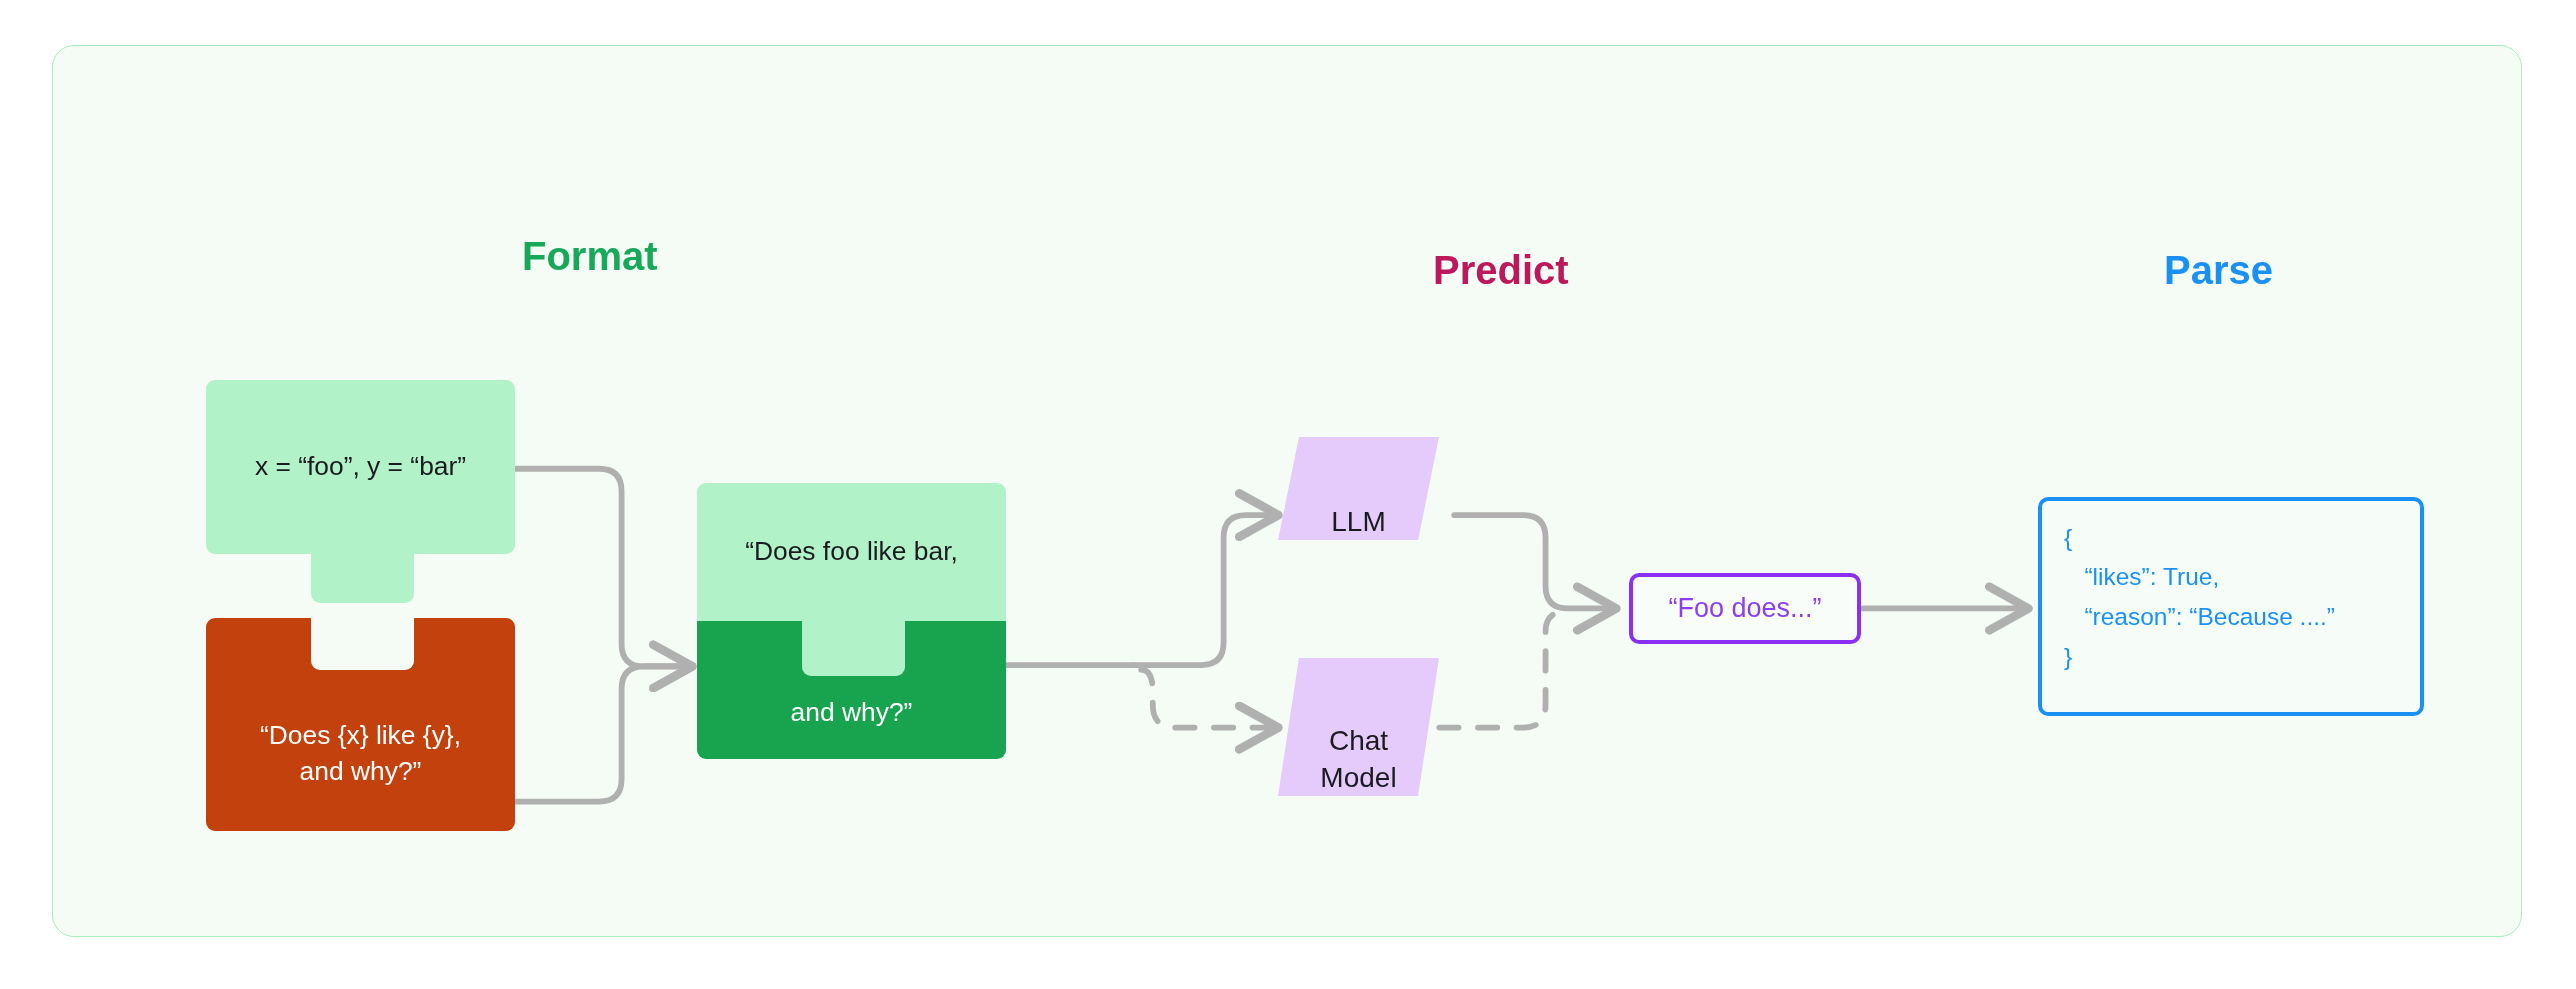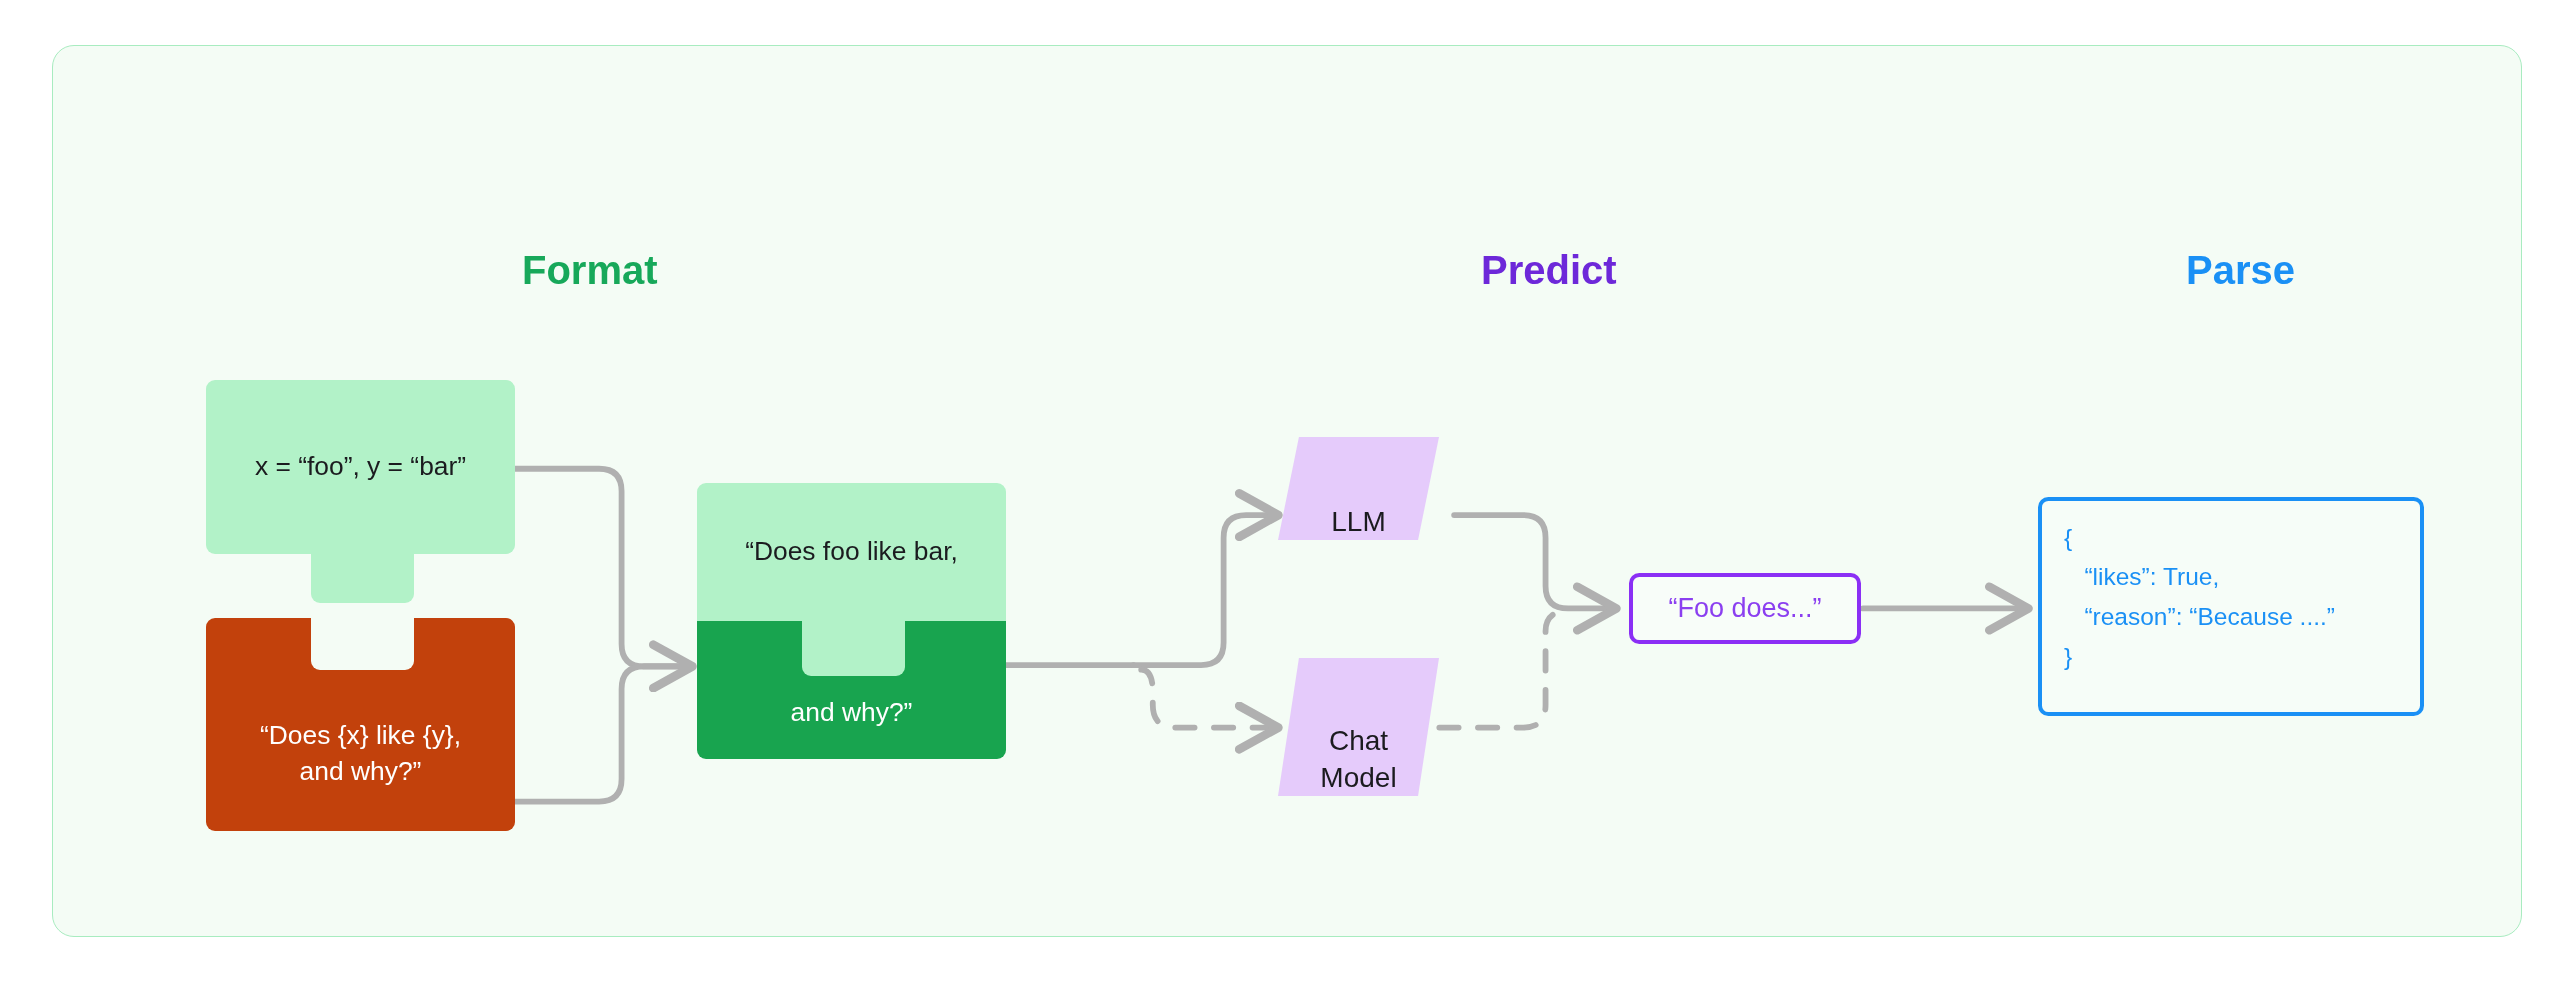--- a/index.html
+++ b/index.html
@@ -18,23 +18,23 @@
   .badge{
     position:absolute;left:90px;top:90px;width:433px;height:84px;
     background:#b2f2c8;border:2.6px solid #93d8ac;border-radius:43px;
     display:flex;align-items:center;justify-content:center;
     box-sizing:border-box;
   }
   .badge-label{font-size:40px;font-weight:bold;color:#15231b;letter-spacing:0.1px;}
 
   
   .col-head{position:absolute;font-size:40px;font-weight:bold;white-space:nowrap;}
-  #head-format{left:522px;top:248px;color:#17a85a;}
-  #head-predict{left:1433px;top:248px;color:#6d28d9;margin-left:48px;}
-  #head-parse{left:2164px;top:248px;color:#1a90f5;margin-left:22px;}
+  #head-format{left:522px;top:234px;color:#17a85a;}
+  #head-predict{left:1433px;top:248px;color:#be185d;}
+  #head-parse{left:2164px;top:248px;color:#1a90f5;}
 
   
   #wires{position:absolute;left:0;top:0;width:2576px;height:989px;pointer-events:none;}
 
   
   .piece{position:absolute;display:flex;align-items:center;justify-content:center;text-align:center;}
   .piece-text{position:relative;z-index:2;line-height:1.35;white-space:pre-line;}
 
   
   #piece-vars{

